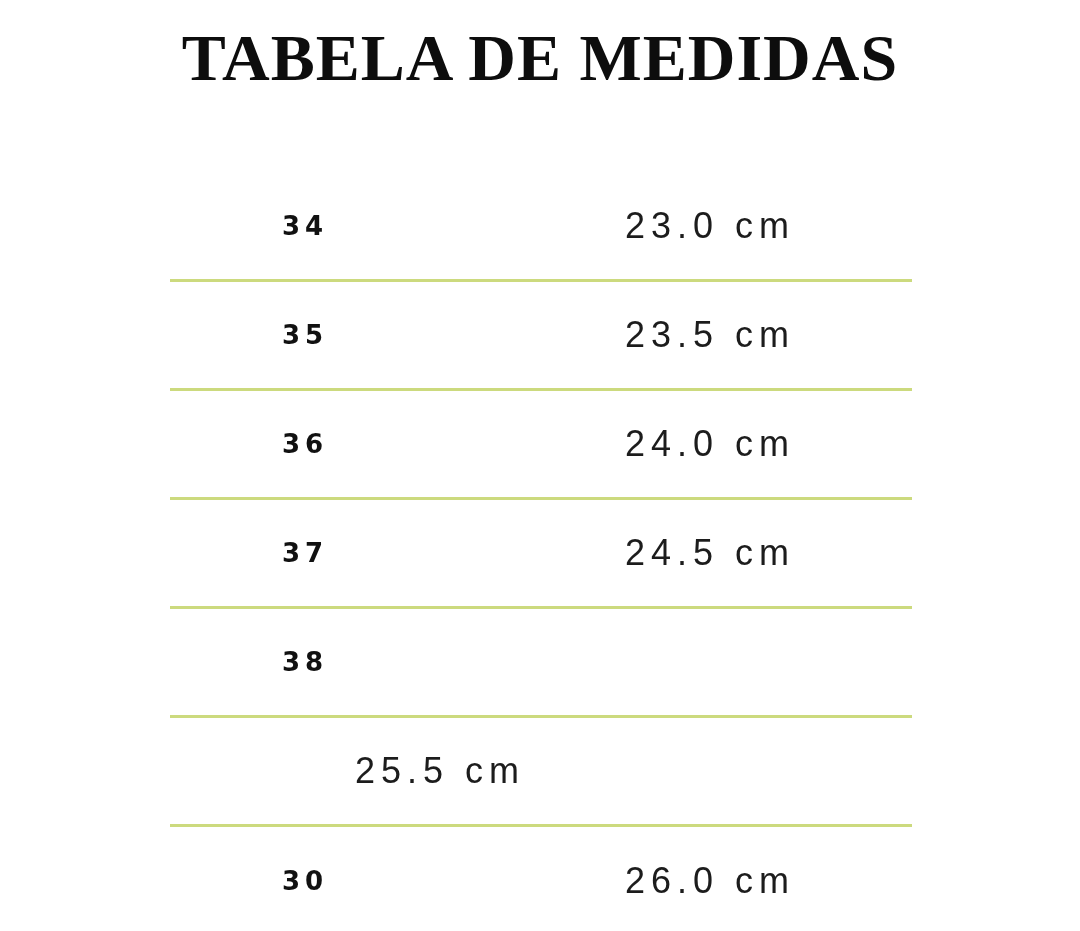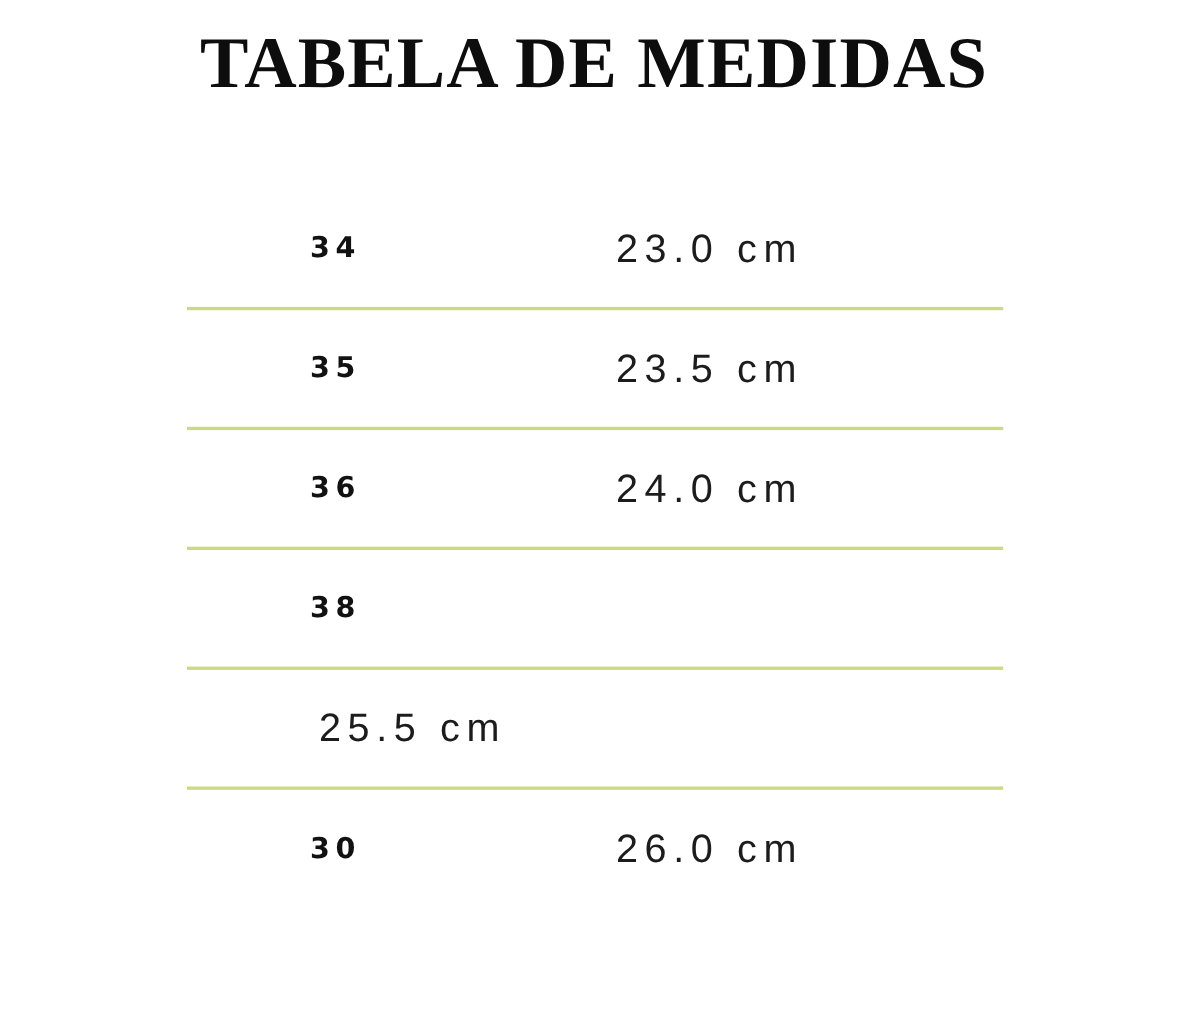--- a/index.html
+++ b/index.html
@@ -41,20 +41,21 @@
     text-align: center;
     font-family: "DejaVu Sans", sans-serif;
     font-weight: 700;
     font-size: 26px;
     letter-spacing: 5px;
     color: var(--size-text, #111111);
   }
   .cell-length {
     flex: 0 0 300px;
     margin-left: 120px;
+    text-align: center;
     font-family: "Liberation Sans", sans-serif;
     font-weight: 400;
     font-size: 36px;
     letter-spacing: 6px;
     color: var(--measure-text, #1c1c1c);
   }
 </style>
 </head>
 <body>
 
@@ -72,20 +73,24 @@
     <div class="size-row">
       <div class="cell-size">35</div>
       <div class="cell-length">23.5 cm</div>
     </div>
 
     <div class="size-row">
       <div class="cell-size">36</div>
       <div class="cell-length">24.0 cm</div>
     </div>
 
+    <div class="size-row">
+      <div class="cell-size">37</div>
+      <div class="cell-length">24.5 cm</div>
+    </div>
 
     <div class="size-row">
       <div class="cell-size">38</div>
     </div>
 
     <div class="size-row">
       <div class="cell-length">25.5 cm</div>
     </div>
 
     <div class="size-row">

